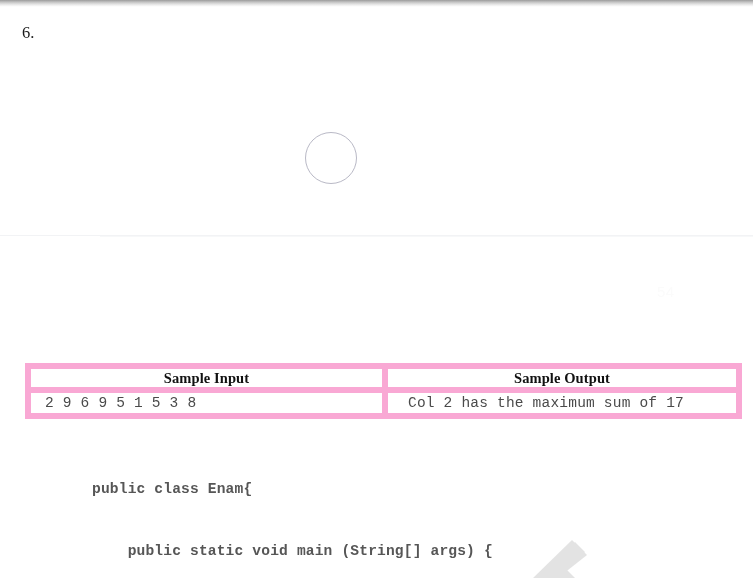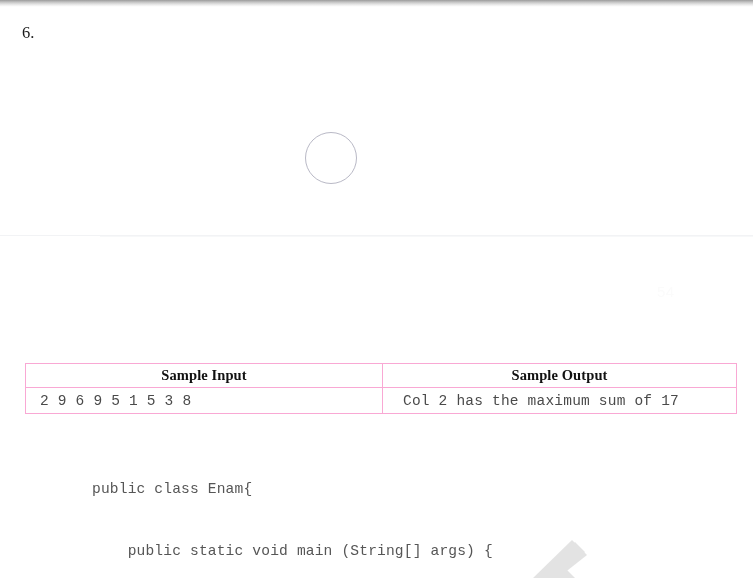--- a/index.html
+++ b/index.html
@@ -116,21 +116,21 @@
   .sample-table {
     position: absolute;
     top: 363px;
     left: 25px;
     width: 711px;
     border-collapse: collapse;
     table-layout: fixed;
     background: #ffffff;
   }
   .sample-table td {
-    border: 1px solid #f9a8d4;
+    border: 6px solid #f9a8d4;
     padding: 0;
     vertical-align: middle;
   }
   .col-input  { width: 357px; }
   .col-output { width: 354px; }
 
   .th-cell {
     height: 24px;
     text-align: center;
     font-weight: bold;
@@ -155,21 +155,21 @@
     position: absolute;
     top: 438px;
     left: 92px;
     font-family: "Liberation Mono", monospace;
     font-size: 14.6px;
     line-height: 20.5px;
     color: #565656;
     white-space: pre;
     letter-spacing: 0.15px;
   }
-  .code-line { white-space: pre; }
+  .code-line { white-space: pre; font-weight: bold; }
 
   
   .corner-arrow {
     position: absolute;
     left: 531px;
     top: 538px;
     width: 72px;
     height: 48px;
     overflow: hidden;
     pointer-events: none;

